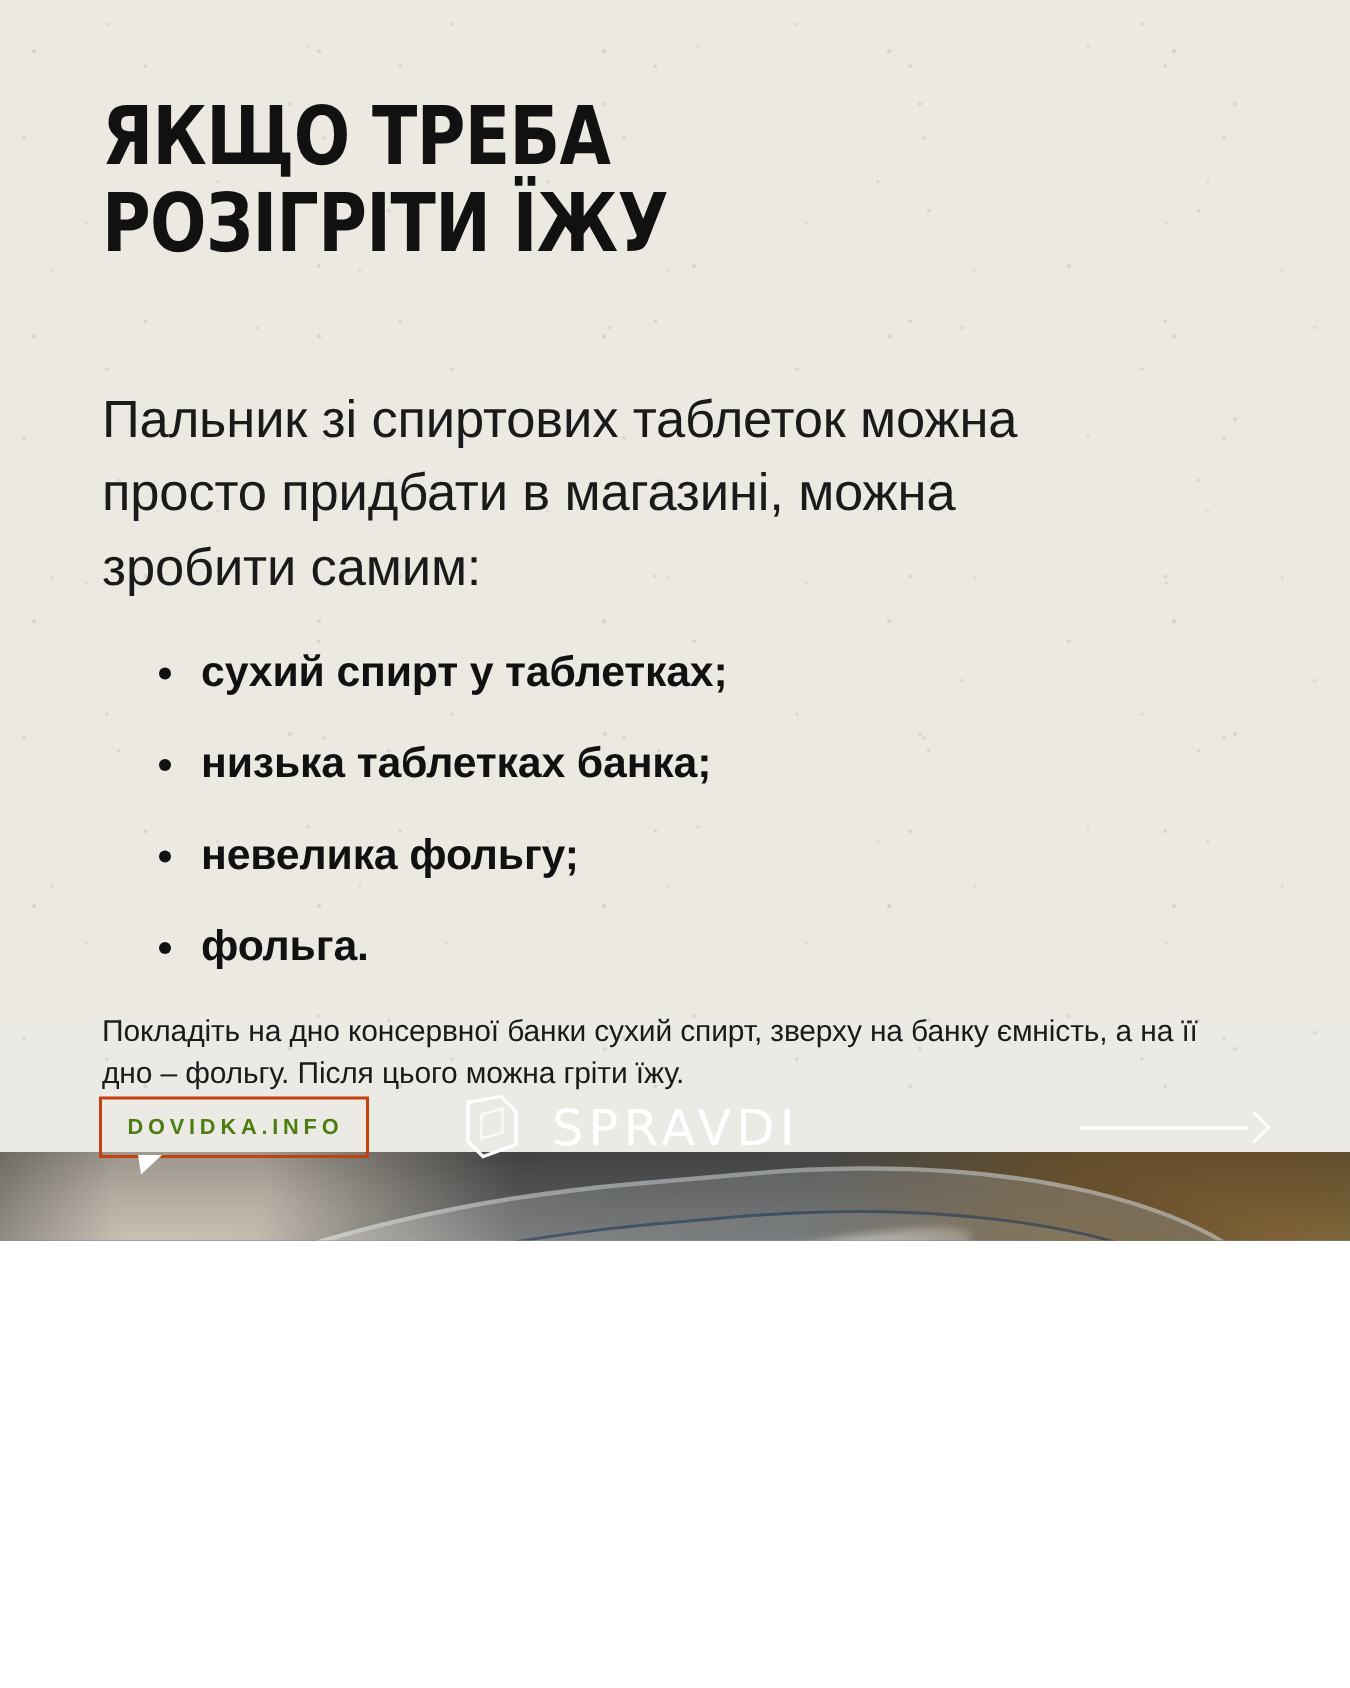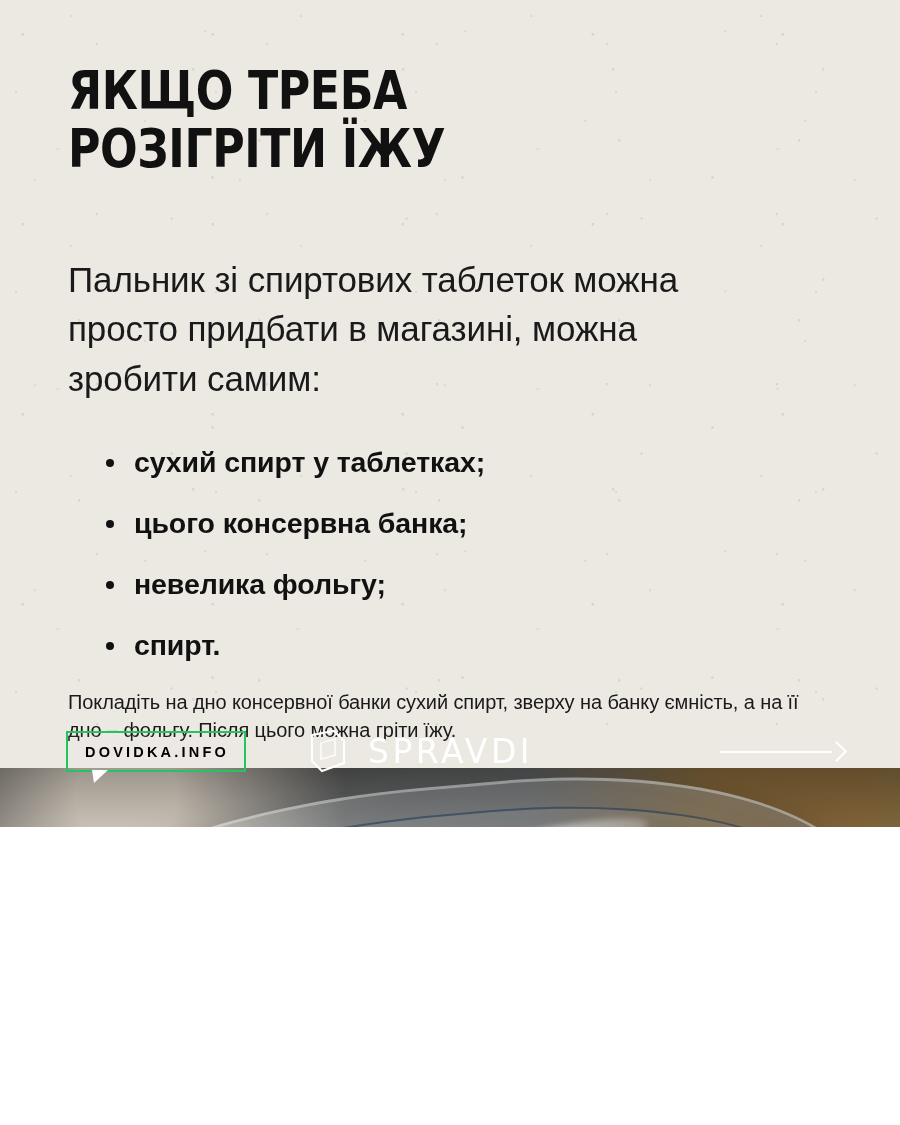--- a/index.html
+++ b/index.html
@@ -57,21 +57,21 @@
   }
   .intro {
     margin-top: 76px;
     font-size: 35px;
     line-height: 1.42;
     color: #1a1a1a;
     letter-spacing: -0.1px;
     max-width: 700px;
   }
   .bullets {
-    margin: 40px 0 0 34px;
+    margin: 26px 0 0 34px;
     list-style: none;
   }
   .bullets li {
     position: relative;
     font-size: 28.5px;
     font-weight: 700;
     color: #111111;
     line-height: 1.3;
     padding: 0 0 0 32px;
     margin-bottom: 24px;
@@ -199,22 +199,22 @@
     height: 130px;
     display: flex;
     align-items: center;
     padding: 0 56px 22px 66px;
   }
   .dovidka {
     position: relative;
     display: inline-flex;
     align-items: center;
     justify-content: center;
-    border: 2px solid #22c55e;
-    color: #000000;
+    border: 2px solid #c2410c;
+    color: #4d7c0f;
     font-size: 14.5px;
     letter-spacing: 3.2px;
     font-weight: 700;
     padding: 11px 15px 10px 17px;
     background: rgba(255,255,255,.04);
   }
   .dovidka::after {
     content: "";
     position: absolute;
     left: 24px;
@@ -270,23 +270,23 @@
   <div class="paper-texture"></div>
 
   <div class="content">
     <h1 class="headline">ЯКЩО ТРЕБА
 РОЗІГРІТИ ЇЖУ</h1>
 
     <p class="intro">Пальник зі спиртових таблеток можна просто придбати в магазині, можна зробити самим:</p>
 
     <ul class="bullets">
       <li>сухий спирт у таблетках;</li>
-      <li>цього консервна банка;</li>
+      <li>низька таблетках банка;</li>
       <li>невелика фольгу;</li>
-      <li>спирт.</li>
+      <li>фольга.</li>
     </ul>
 
     <p class="outro">Покладіть на дно консервної банки сухий спирт, зверху на банку ємність, а на її дно – фольгу. Після цього можна гріти їжу.</p>
   </div>
 
   <div class="photo">
     <div class="photo-bg"></div>
     <div class="pan-lid"></div>
     <div class="pan-rim"></div>
     <div class="pan-highlight"></div>

